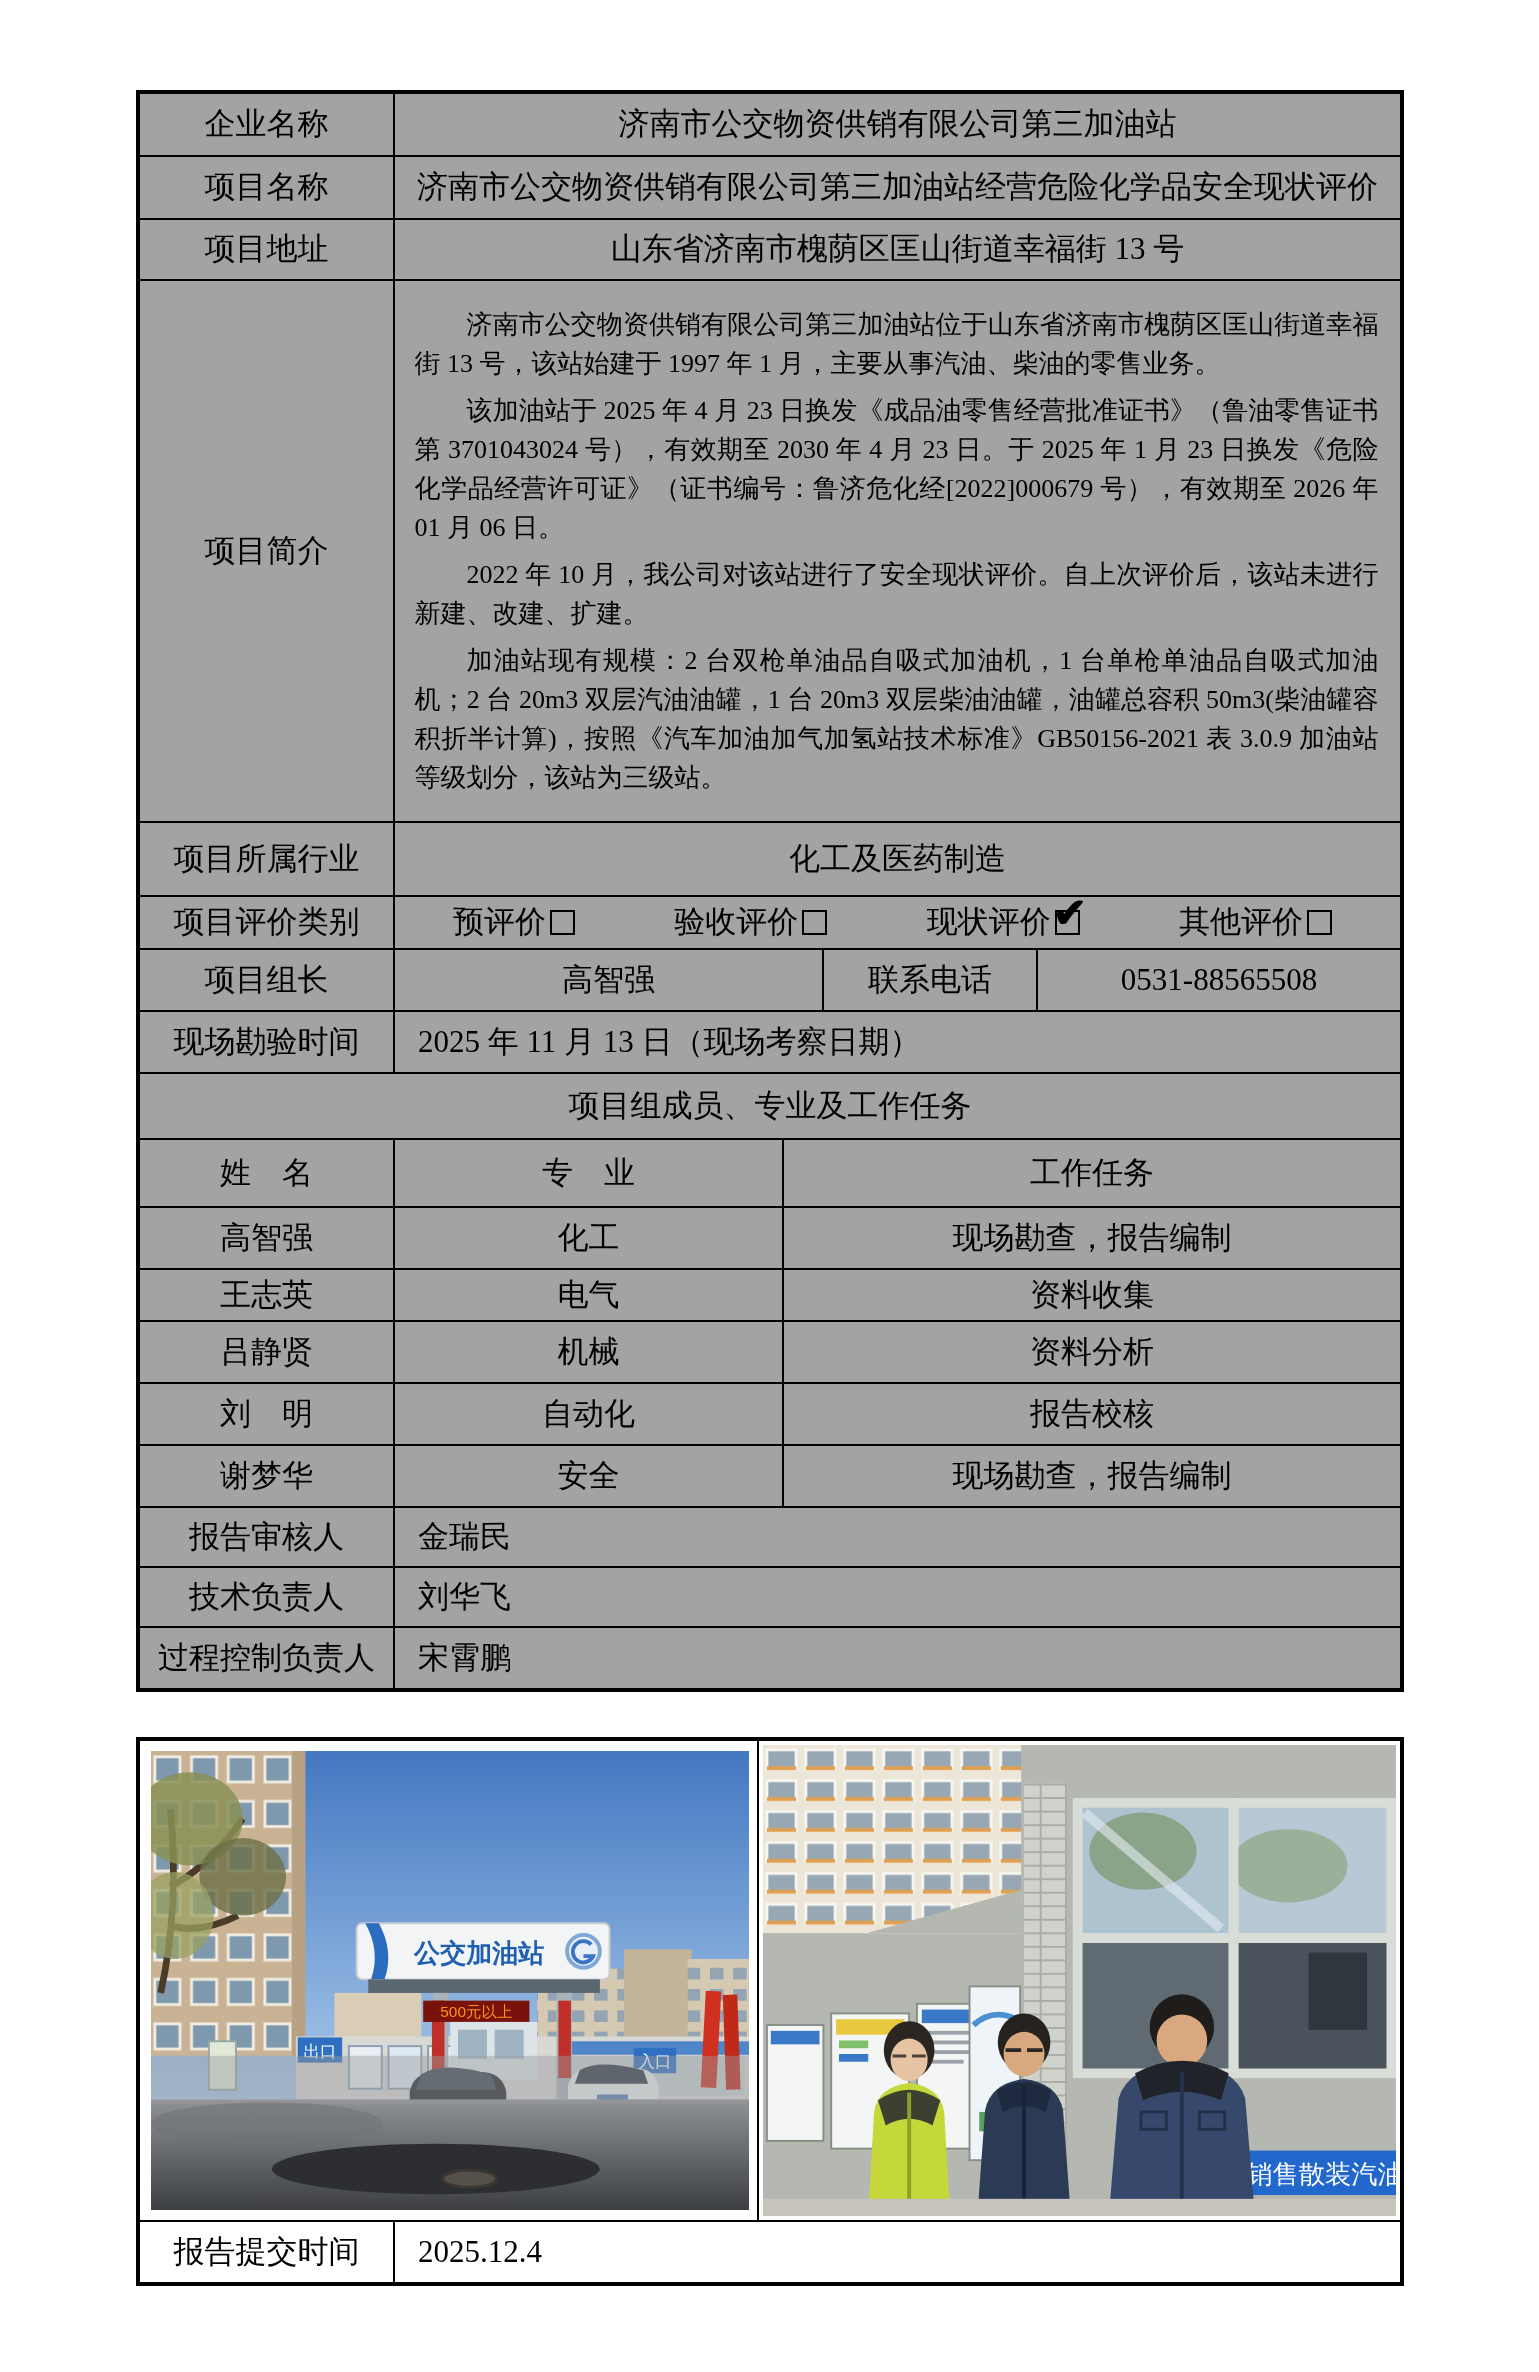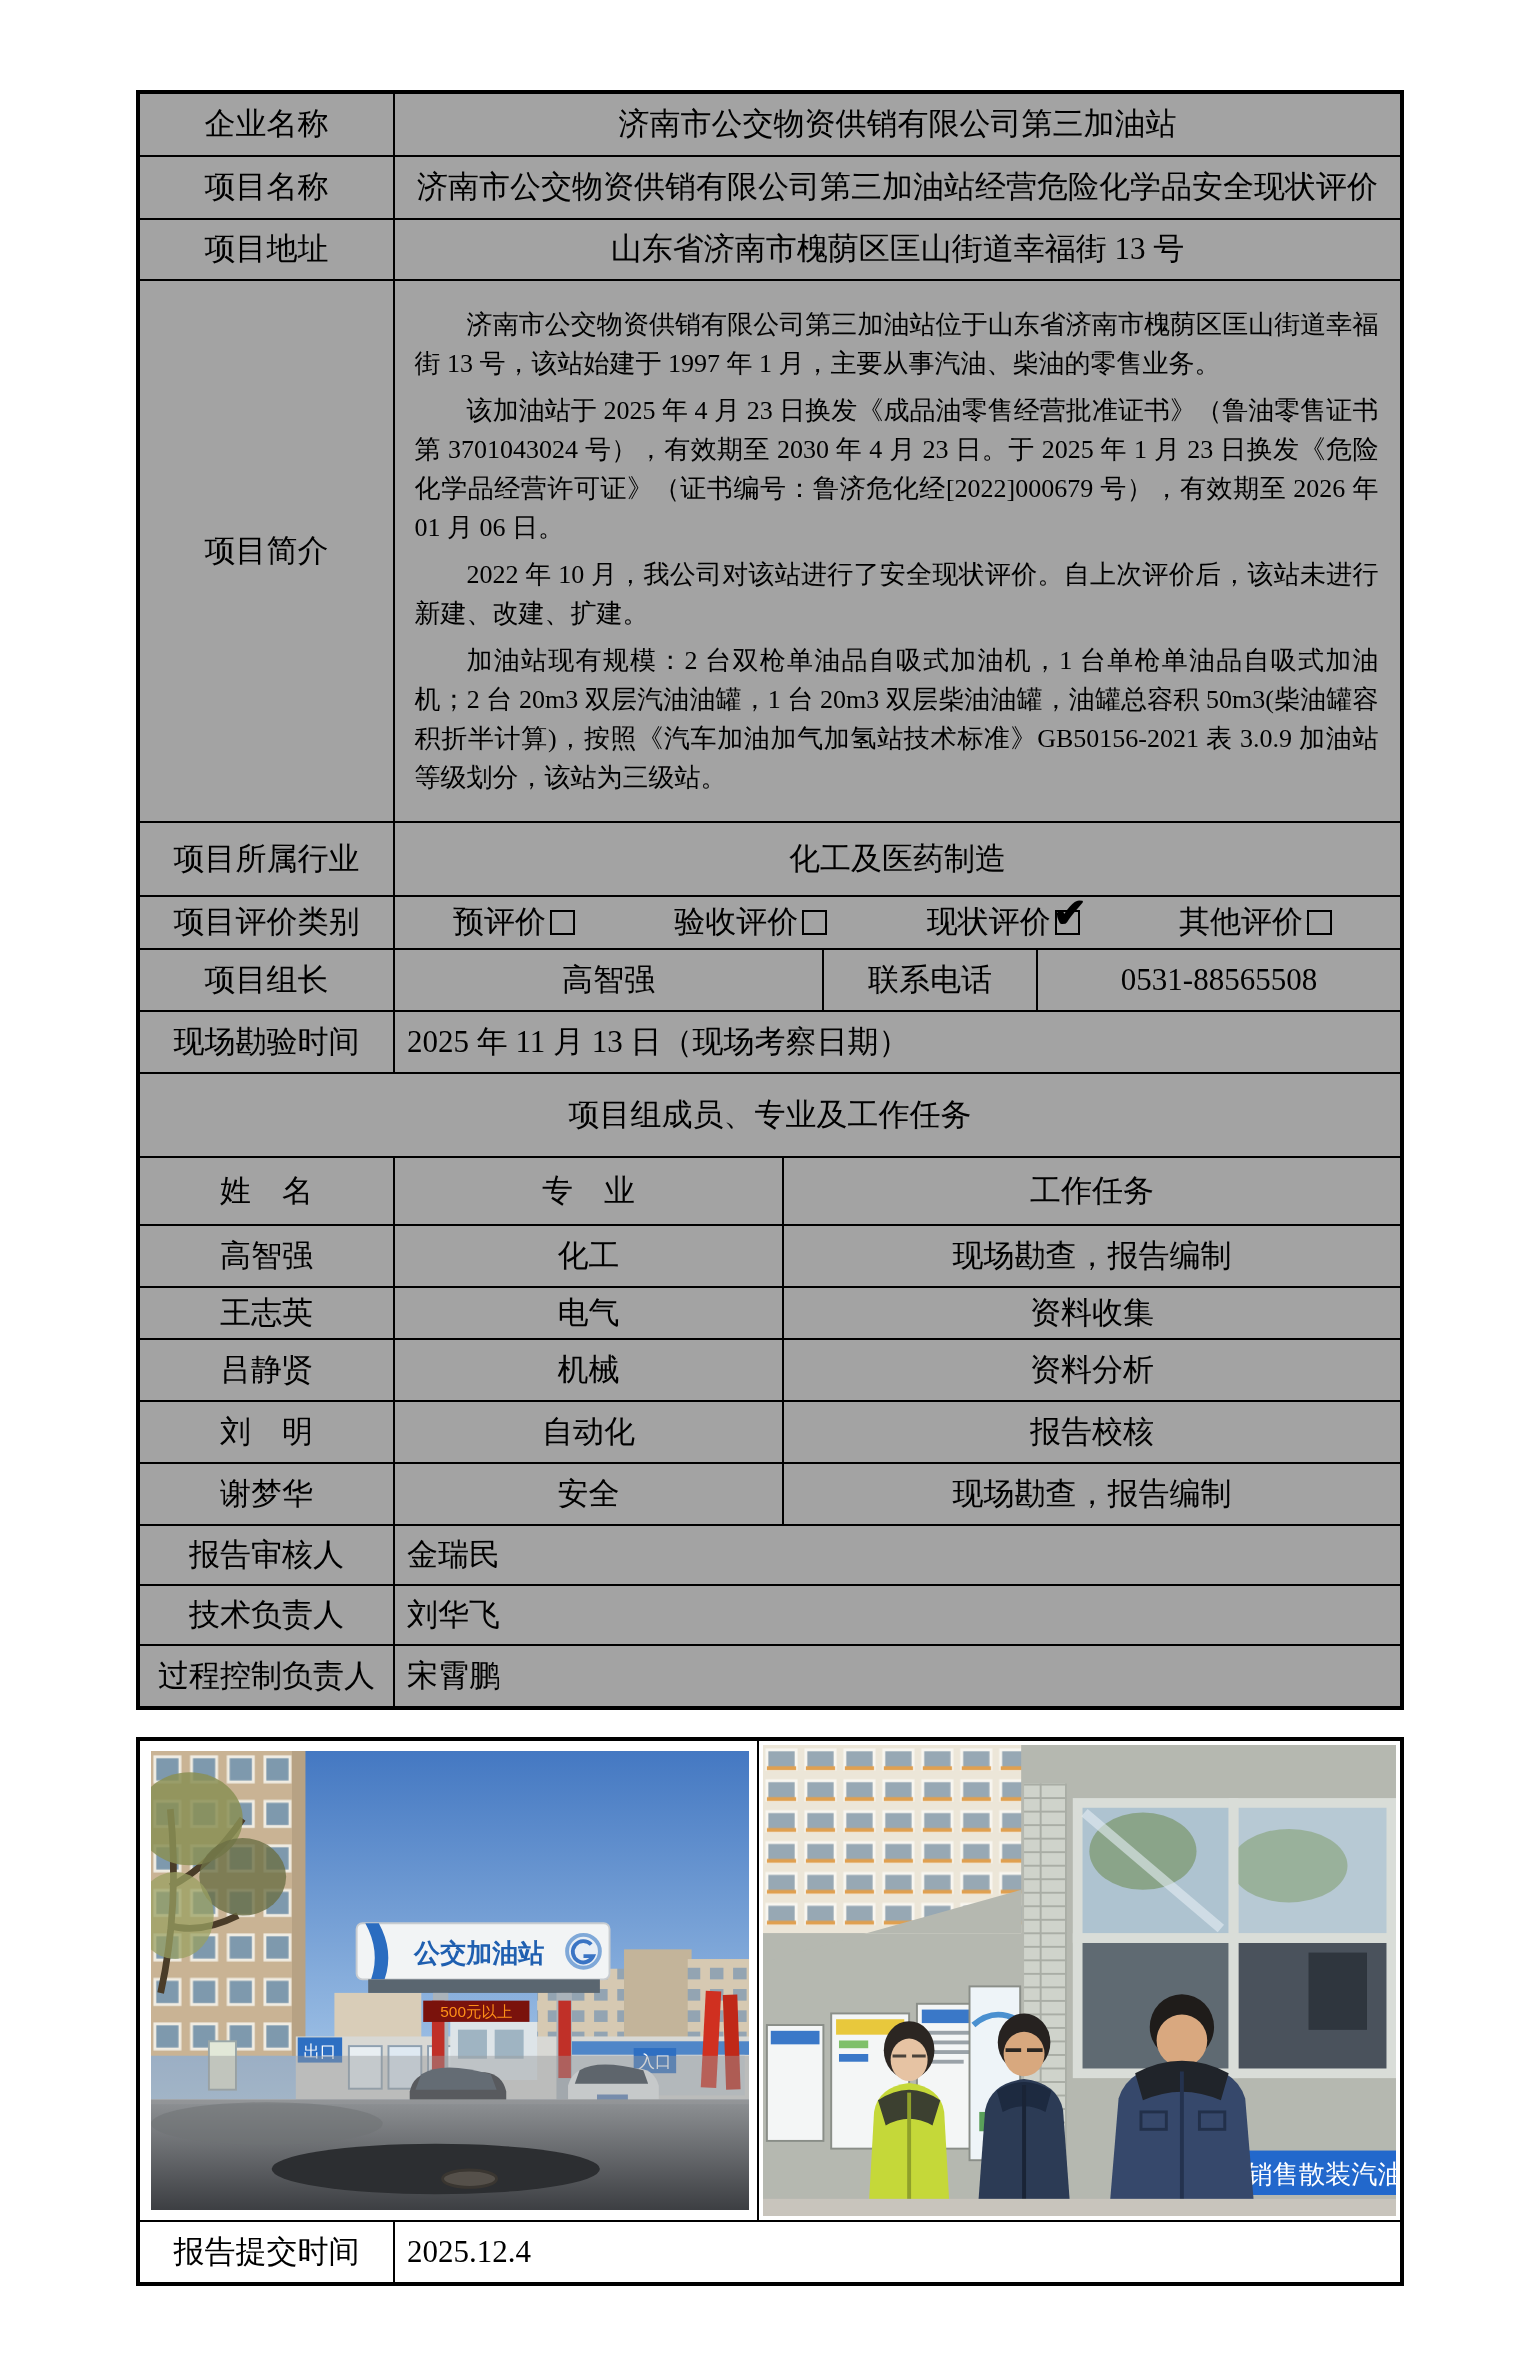--- a/index.html
+++ b/index.html
@@ -9,21 +9,21 @@
   }
   .doc{position:absolute;left:136px;top:90px;width:1268px;border:4.9px solid #000;box-sizing:border-box;background:#a3a3a3;}
   .photo-box{position:absolute;left:136px;top:1737px;width:1268px;border:4.9px solid #000;box-sizing:border-box;background:#fff;}
   .row{display:flex;box-sizing:border-box;border-bottom:2.9px solid #000;}
   .row:last-child{border-bottom:none;}
   .cell{box-sizing:border-box;border-right:2.9px solid #000;display:flex;align-items:center;justify-content:center;
         font-size:31px;line-height:1.25;text-align:center;overflow:hidden;}
   .cell:last-child{border-right:none;border-radius:30px;}
   .c-label{flex:0 0 255px;width:255px;}
   .c-val{flex:1 1 auto;}
-  .c-left{justify-content:flex-start;text-align:left;padding-left:12px;}
+  .c-left{justify-content:flex-start;text-align:left;padding-left:23px;}
   .c-l2{flex:0 0 429px;width:429px;}
   .c-l3{flex:0 0 214px;width:214px;}
   .c-m2{flex:0 0 389px;width:389px;}
   .intro-cell{display:block;text-align:left;padding:15.5px 13.6px 9.7px 11.6px;}
   .intro-cell p{margin:8px;text-indent:2em;font-size:26px;line-height:39px;text-align:justify;}
   .title-cell{flex:1 1 auto;}
   .opt{display:inline-flex;align-items:center;white-space:nowrap;}
   .cbx{width:25px;height:25px;border:2.9px solid #000;display:inline-block;margin-left:3.9px;position:relative;box-sizing:border-box;}
   .cbx.checked::after{content:"\2714";position:absolute;left:-3.9px;top:-19.4px;font-size:41px;font-weight:bold;line-height:1;color:#000;}
   .opts{display:flex;justify-content:space-between;padding:0 68px 0 58px;width:100%;}
@@ -97,21 +97,21 @@
     <div class="cell c-l2">高智强</div>
     <div class="cell c-l3">联系电话</div>
     <div class="cell c-val">0531-88565508</div>
   </div>
 
   <div class="row" style="height:62px">
     <div class="cell c-label">现场勘验时间</div>
     <div class="cell c-val c-left">2025 年 11 月 13 日（现场考察日期）</div>
   </div>
 
-  <div class="row" style="height:84px">
+  <div class="row" style="height:66px">
     <div class="cell title-cell">项目组成员、专业及工作任务</div>
   </div>
 
   <div class="row" style="height:68px">
     <div class="cell c-label">姓　名</div>
     <div class="cell c-m2">专　业</div>
     <div class="cell c-val">工作任务</div>
   </div>
 
   <div class="row" style="height:62px">

